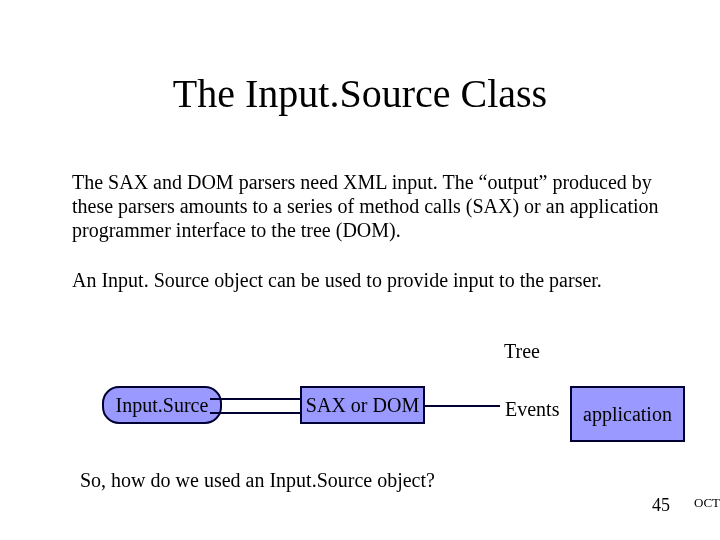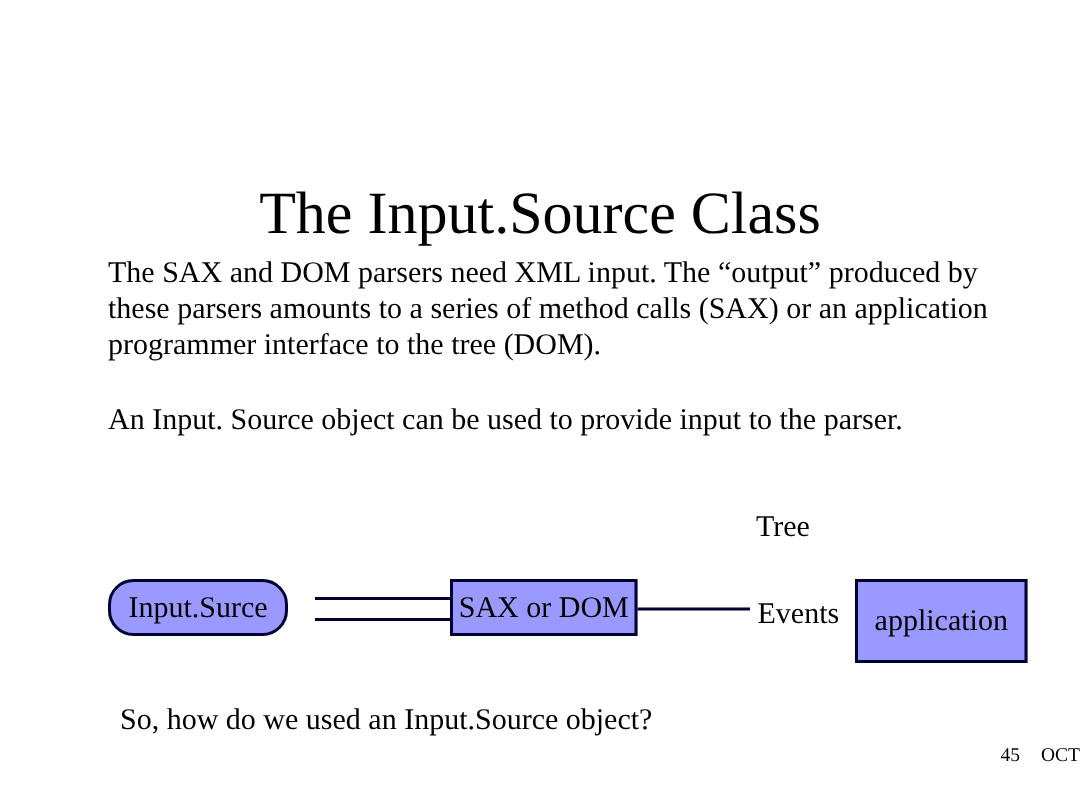--- a/index.html
+++ b/index.html
@@ -18,21 +18,20 @@
     box-sizing: border-box;
   }
   .title {
     position: absolute;
     top: 70px;
     left: 0;
     width: 720px;
     text-align: center;
     font-size: 40px;
     font-weight: 400;
-    margin-top: 48px;
   }
   .para {
     position: absolute;
     left: 72px;
     width: 590px;
     font-size: 20px;
     line-height: 1.2;
   }
   .p1 { top: 170px; }
   .p2 { top: 268px; }
@@ -42,21 +41,21 @@
     background: #9999ff;
     border: 2px solid #000033;
     box-sizing: border-box;
     display: flex;
     align-items: center;
     justify-content: center;
     font-size: 20px;
     text-align: center;
     line-height: 1.05;
   }
-  .box-input   { left: 72px;  top: 386px; width: 120px; height: 38px; border-radius: 17px; }
+  .box-input   { left: 102px;  top: 386px; width: 120px; height: 38px; border-radius: 17px; }
   .box-parser  { left: 300px; top: 386px; width: 125px; height: 38px; }
   .box-app     { left: 570px; top: 386px; width: 115px; height: 56px; }
   .label-tree {
     position: absolute;
     left: 485px;
     top: 340px;
     font-size: 20px;
     margin-left: 19px;
   }
   .label-events {
@@ -76,23 +75,23 @@
   .footer-center {
     position: absolute;
     left: 0;
     width: 720px;
     top: 495px;
     text-align: right;
     font-size: 13px;
   }
   .footer-right {
     position: absolute;
-    right: 40px;
+    right: 50px;
     top: 495px;
-    font-size: 13px;
+    font-size: 18px;
     margin-left: 44px;
   }
 </style>
 </head>
 <body>
 
 <div class="slide">
 
   <div class="title">The Input.Source Class</div>
 

